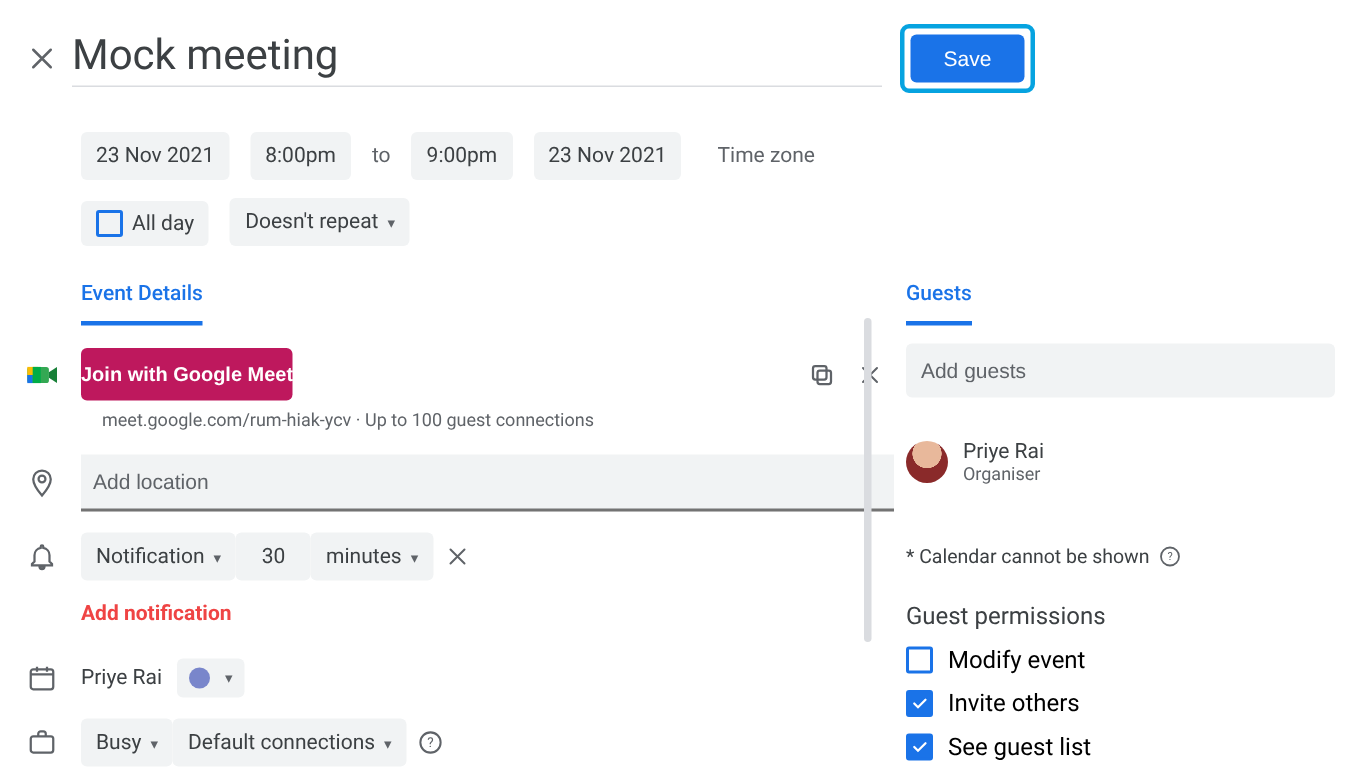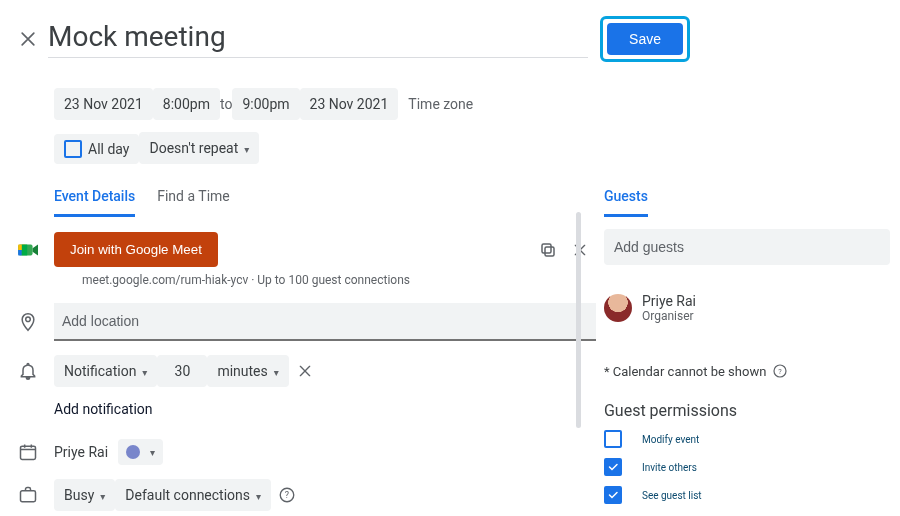--- a/index.html
+++ b/index.html
@@ -48,21 +48,21 @@
     border: none;
     border-radius: 4px;
     font-size: 14px;
     font-weight: 500;
     padding: 8px 22px;
     cursor: pointer;
   }
   .row {
     display: flex;
     align-items: center;
-    gap: 0;
+    gap: 14px;
     margin-left: 36px;
   }
   .chip {
     background: #f1f3f4;
     border-radius: 4px;
     padding: 8px 10px;
     color: #3c4043;
     font-size: 14px;
     cursor: pointer;
   }
@@ -121,61 +121,62 @@
     align-items: center;
     justify-content: flex-start;
     flex-shrink: 0;
   }
   .line {
     display: flex;
     align-items: center;
     margin-bottom: 14px;
   }
   .meet-btn {
-    background: #c2410c;
+    background: #be185d;
     color: #fff;
-    font-weight: 400;
+    font-weight: 700;
     border-radius: 4px;
-    padding: 10px 16px;
+    padding: 10px 0;
     cursor: pointer;
     border: none;
   }
   .icon-btn {
     width: 32px; height: 32px;
     display: inline-flex;
     align-items: center;
     justify-content: center;
     color: #5f6368;
     cursor: pointer;
     font-size: 18px;
   }
   .meet-sub {
-    margin-left: 64px;
+    margin-left: 50px;
     font-size: 12px;
     color: #5f6368;
     margin-top: -8px;
     margin-bottom: 16px;
   }
   .loc-input {
     flex: 1;
     background: #f1f3f4;
     border: none;
     border-bottom: 2px solid #737373;
     padding: 10px 8px;
     font-size: 14px;
     outline: none;
     color: #3c4043;
   }
   .loc-input::placeholder { color: #5f6368; }
   .add-notif {
     margin-left: 36px;
-    color: #0f172a;
+    color: #ef4444;
     font-size: 14px;
     cursor: pointer;
     margin-bottom: 22px;
+    font-weight: bold;
   }
   .color-dot {
     width: 14px; height: 14px;
     background: #7986cb;
     border-radius: 50%;
     display: inline-block;
   }
   .r-tabs {
     display: flex;
     margin-bottom: 12px;
@@ -220,23 +221,23 @@
     gap: 6px;
   }
   .permissions-title {
     font-size: 16px;
     color: #3c4043;
     margin-bottom: 10px;
   }
   .perm {
     display: flex;
     align-items: center;
-    gap: 14px;
-    font-size: 10px;
-    color: #0c4a6e;
+    gap: 4px;
+    font-size: 16px;
+    color: #000000;
     margin-bottom: 10px;
   }
   .scroll-ind {
     position: absolute;
     left: 576px;
     top: 212px;
     width: 5px;
     height: 216px;
     background: #dadce0;
     border-radius: 3px;
@@ -272,21 +273,20 @@
     <span class="checkbox blue-empty"></span>
     <span>All day</span>
   </div>
   <div class="chip dropdown">Doesn't repeat</div>
 </div>
 
 <div class="columns">
   <div class="left-col">
     <div class="tabs">
       <div class="tab active">Event Details</div>
-      <div class="tab inactive">Find a Time</div>
     </div>
 
     <div class="line">
       <div class="icon-cell">
         <svg width="22" height="18" viewBox="0 0 24 20">
           <path d="M2 4h12a2 2 0 0 1 2 2v8a2 2 0 0 1-2 2H2a2 2 0 0 1-2-2V6a2 2 0 0 1 2-2z" fill="#34a853"></path>
           <path d="M16 8l6-4v12l-6-4z" fill="#188038"></path>
           <rect x="0" y="4" width="8" height="6" fill="#fbbc04"></rect>
           <rect x="0" y="10" width="4" height="6" fill="#1a73e8"></rect>
           <rect x="4" y="4" width="6" height="12" fill="#00ac47"></rect>

